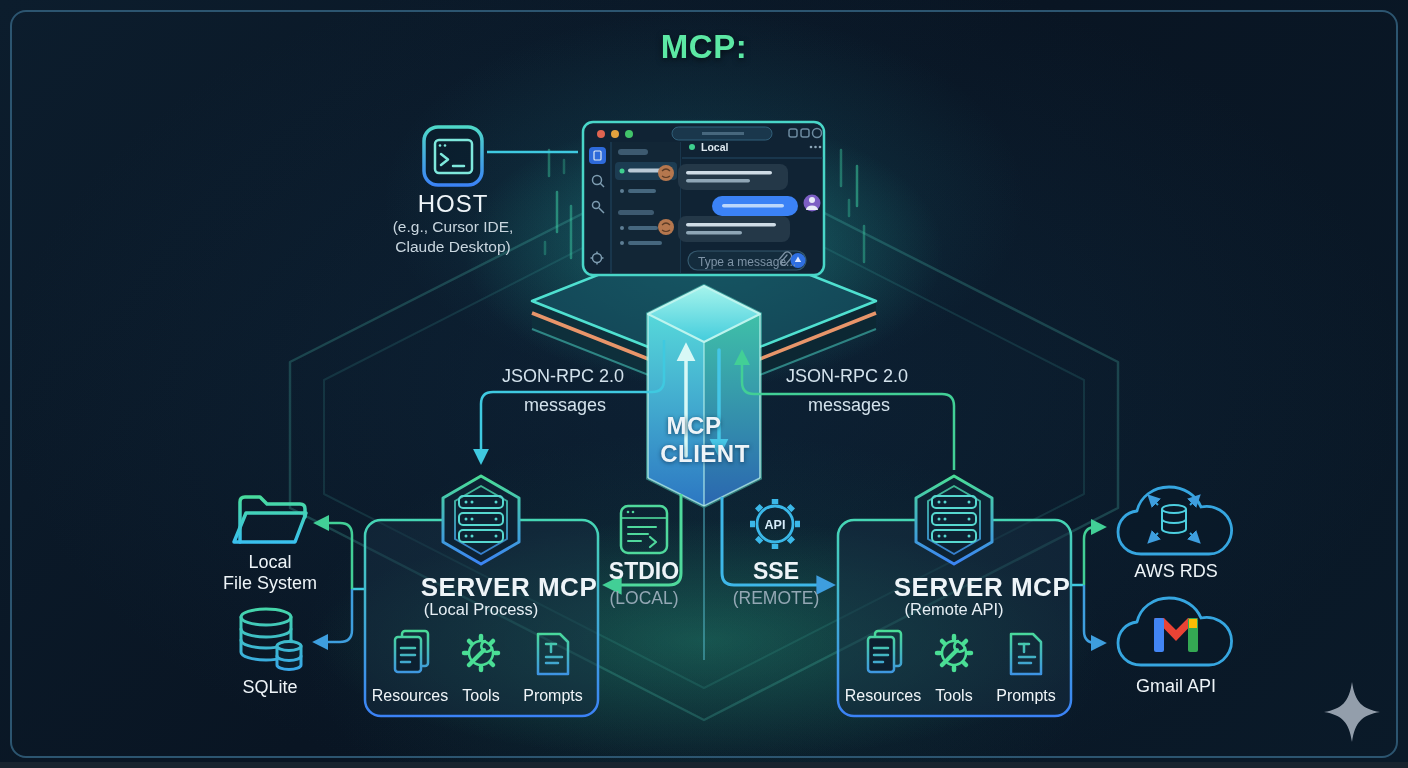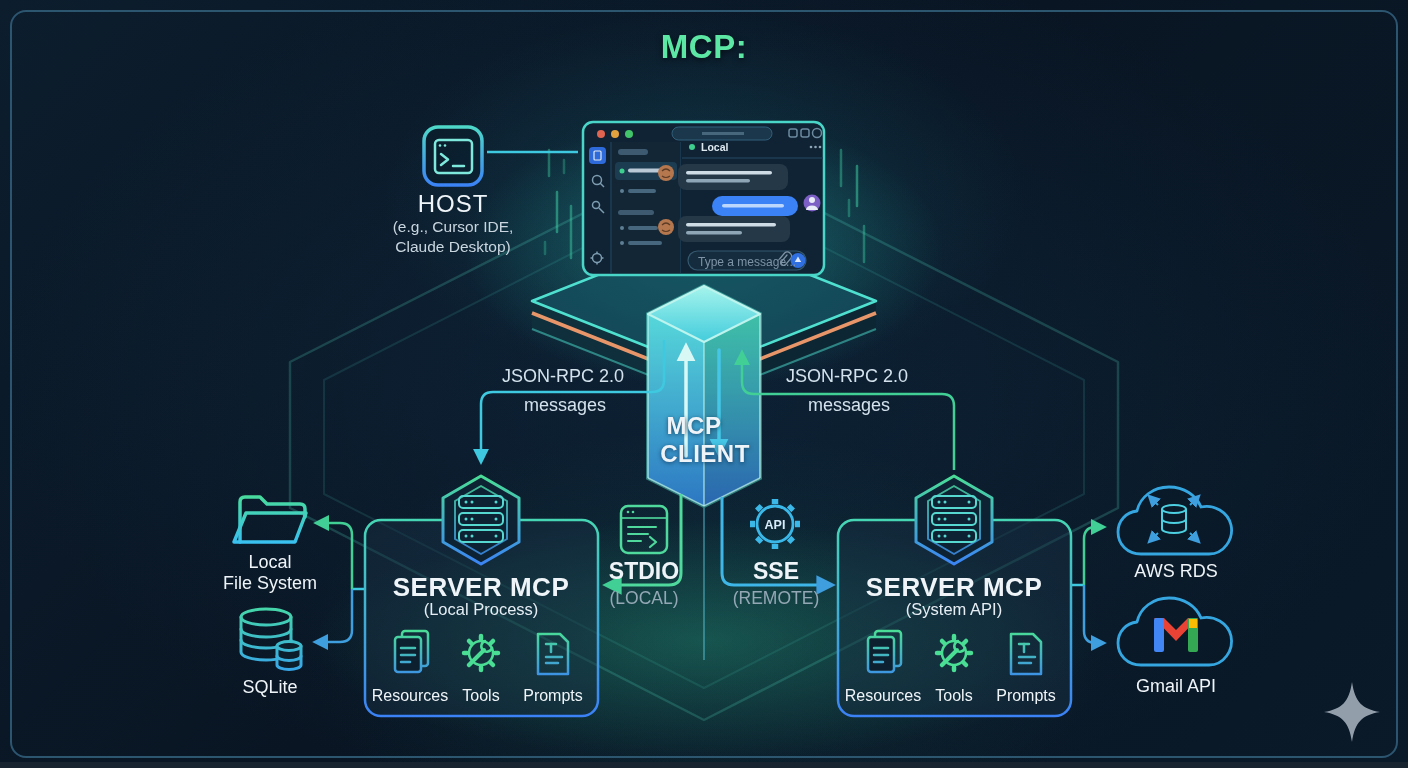--- a/index.html
+++ b/index.html
@@ -18,21 +18,21 @@
   .t{position:absolute;white-space:nowrap;color:#eef4f8;}
   .cx{transform:translateX(-50%);}
   .title-row{position:absolute;left:0;right:0;top:28px;display:flex;justify-content:center;align-items:center;gap:12px;}
   .title-prefix{font-size:33px;font-weight:bold;color:#5ce8a4;letter-spacing:0.5px;text-shadow:0 2px 6px rgba(0,0,0,0.6);}
   .title-main{font-size:33px;font-weight:bold;color:#f2f6fa;letter-spacing:0.5px;text-shadow:0 2px 6px rgba(0,0,0,0.6);}
   .subtitle{top:69px;left:50%;font-size:21px;font-weight:bold;color:#45b8e0;letter-spacing:2.5px;}
   .host-label{top:190px;left:453px;font-size:24px;font-weight:normal;letter-spacing:1px;}
   .host-sub{left:453px;font-size:15.5px;color:#c9d6df;}
   .rpc{font-size:18px;color:#d3e2ec;}
   .client-label{font-size:24px;font-weight:bold;letter-spacing:0.5px;text-shadow:0 1px 4px rgba(10,40,70,0.7);}
-  .srv-title{top:572px;font-size:26px;font-weight:bold;letter-spacing:0.5px;}
+  .srv-title{top:572px;font-size:26px;font-weight:bold;letter-spacing:0.5px;margin-left:28px;}
   .srv-sub{top:600px;font-size:16.5px;color:#e6eef4;}
   .cap{top:687px;font-size:16px;color:#f0f5f8;}
   .tp-label{top:558px;font-size:23px;font-weight:bold;}
   .tp-scope{top:588px;font-size:17.5px;color:#93a7b4;}
   .ext{font-size:18px;color:#eef4f8;}
   .chat-title{top:141px;left:701px;font-size:10.5px;font-weight:bold;color:#dfe9f0;}
   .chat-ph{top:255px;left:698px;font-size:12px;color:#7e93a6;}
 </style>
 </head>
 <body>
@@ -454,21 +454,21 @@
 <div class="t cx client-label" style="left:676px;top:412px;padding-left:36px;">MCP</div>
 <div class="t cx client-label" style="left:705px;top:440px;">CLIENT</div>
 
 <div class="t cx srv-title" style="left:481px;">SERVER MCP</div>
 <div class="t cx srv-sub" style="left:481px;">(Local Process)</div>
 <div class="t cx cap" style="left:410px;">Resources</div>
 <div class="t cx cap" style="left:481px;">Tools</div>
 <div class="t cx cap" style="left:553px;">Prompts</div>
 
 <div class="t cx srv-title" style="left:954px;">SERVER MCP</div>
-<div class="t cx srv-sub" style="left:954px;">(System API)</div>
+<div class="t cx srv-sub" style="left:954px;">(Remote API)</div>
 <div class="t cx cap" style="left:883px;">Resources</div>
 <div class="t cx cap" style="left:954px;">Tools</div>
 <div class="t cx cap" style="left:1026px;">Prompts</div>
 
 <div class="t cx tp-label" style="left:644px;">STDIO</div>
 <div class="t cx tp-scope" style="left:644px;">(LOCAL)</div>
 <div class="t cx tp-label" style="left:776px;">SSE</div>
 <div class="t cx tp-scope" style="left:776px;">(REMOTE)</div>
 
 <div class="t cx ext" style="left:270px;top:552px;">Local</div>

